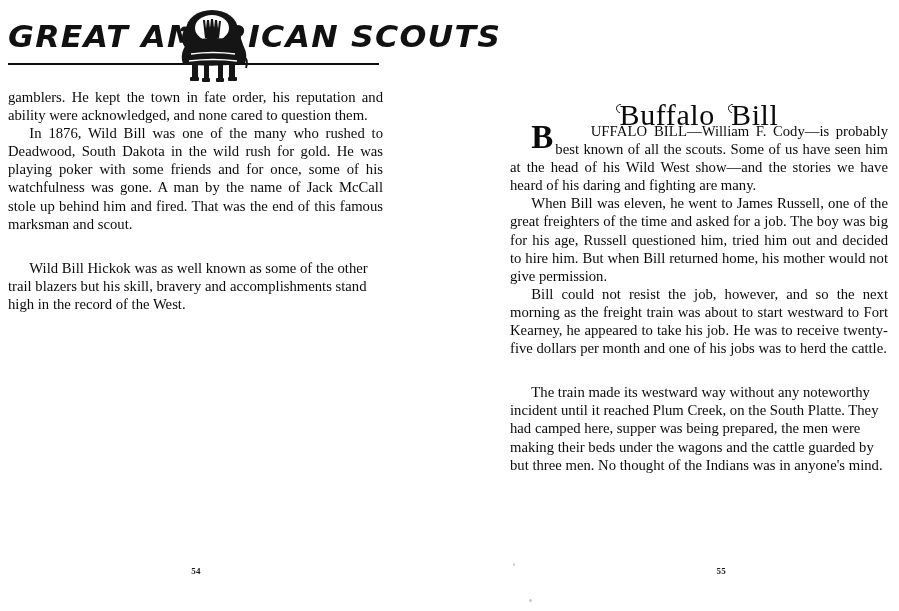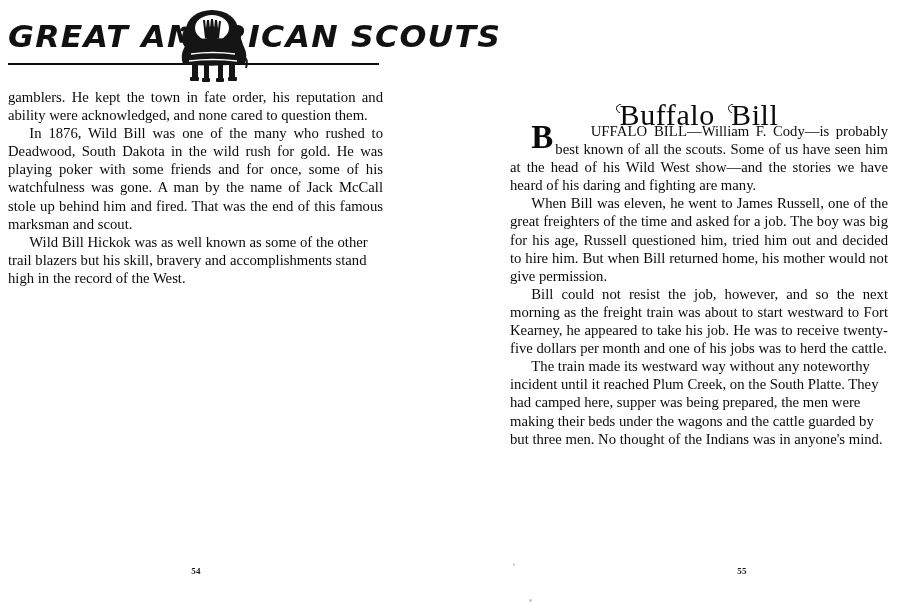--- a/index.html
+++ b/index.html
@@ -87,20 +87,21 @@
   }
   .col p {
     margin: 0;
     text-indent: 1.45em;
   }
   .col p.noindent {
     text-indent: 0;
   }
   .col p:last-child {
     text-align: left;
+    margin-top: 26px;
   }
 
   
   .article-title {
     position: absolute;
     left: 510px;
     top: 80px;
     width: 378px;
     text-align: center;
     font-family: "Liberation Serif", "DejaVu Serif", serif;
@@ -154,21 +155,21 @@
     position: absolute;
     top: 566px;
     font-family: "Liberation Serif", "DejaVu Serif", serif;
     font-size: 9px;
     font-weight: 700;
     letter-spacing: 0.3px;
     color: #1a1a1a;
     text-align: center;
   }
   .folio.left  { left: 166px; width: 60px; }
-  .folio.right { left: 712px; width: 60px; }
+  .folio.right { left: 666px; width: 60px; text-align: right; }
 
   
   .speck {
     position: absolute;
     background: #c9c9c9;
     border-radius: 50%;
   }
 </style>
 </head>
 <body>

